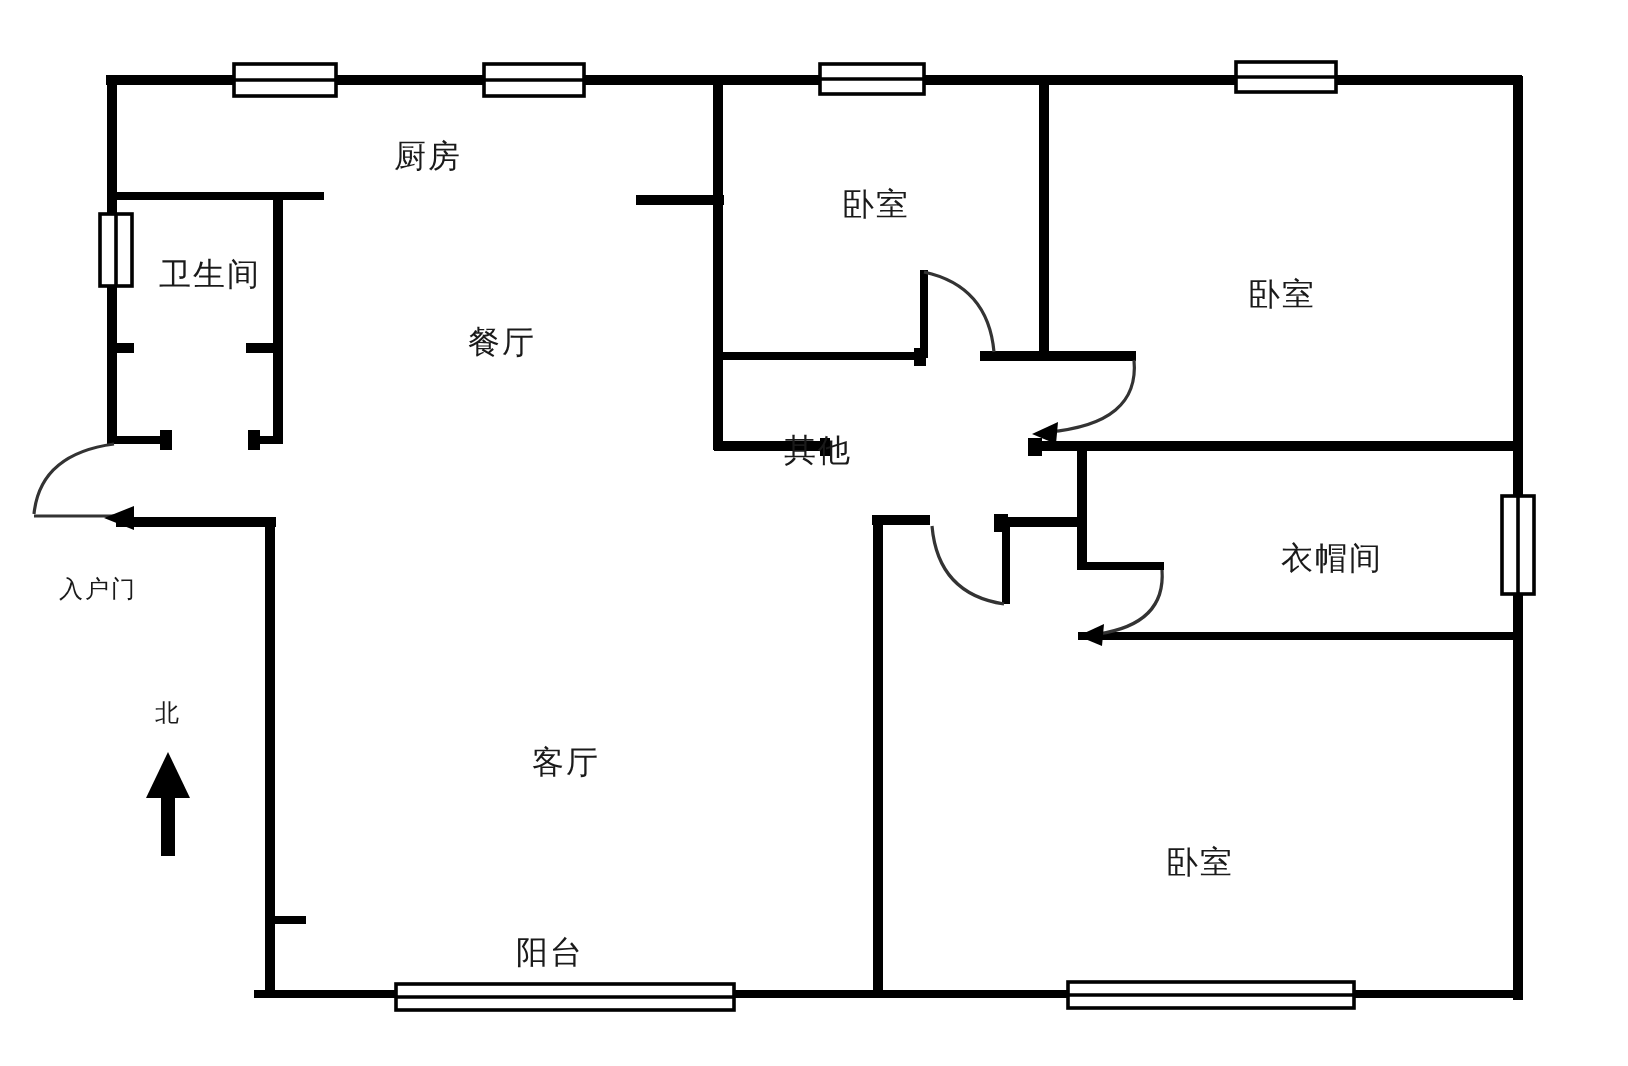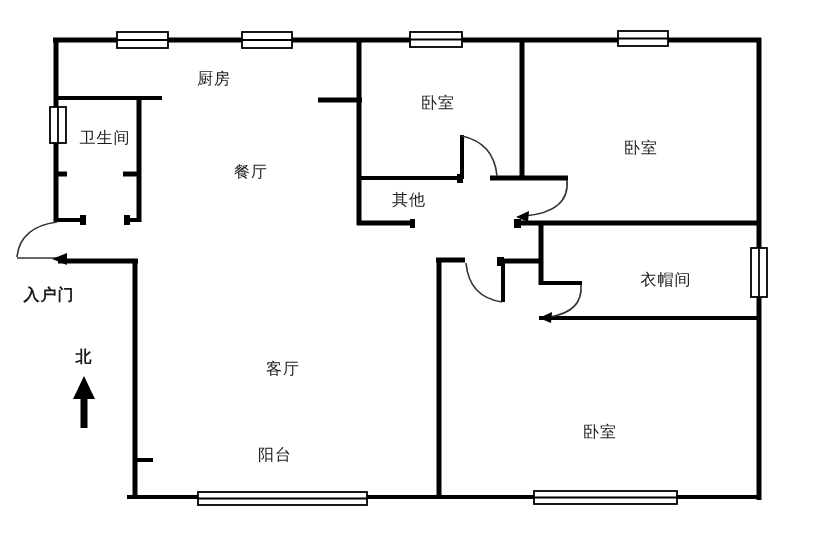--- a/index.html
+++ b/index.html
@@ -14,21 +14,21 @@
   #plan-svg{position:absolute;left:0;top:0;}
   .room-label{
     position:absolute;
     transform:translate(-50%,-50%);
     font-size:16px;
     color:#1a1a1a;
     letter-spacing:1px;
     white-space:nowrap;
     user-select:none;
   }
-  .outside-label{font-size:16px;font-weight:bold;}
+  .outside-label{font-size:12px;}
 </style>
 </head>
 <body>
 
 <div id="stage">
 
   <svg id="plan-svg" width="814" height="533" viewBox="0 0 814 533">
 
     <g stroke="#000" fill="none" stroke-linecap="butt">
 
@@ -135,21 +135,21 @@
       <polygon points="84,376 73,399 95,399" fill="#000"></polygon>
       <line x1="84" y1="397" x2="84" y2="428" stroke="#000" stroke-width="7"></line>
     </g>
   </svg>
 
   <div class="room-label" style="left:214px;top:79px">厨房</div>
   <div class="room-label" style="left:105px;top:138px">卫生间</div>
   <div class="room-label" style="left:251px;top:172px">餐厅</div>
   <div class="room-label" style="left:438px;top:103px">卧室</div>
   <div class="room-label" style="left:641px;top:148px">卧室</div>
-  <div class="room-label" style="left:409px;top:200px">其他</div>
+  <div class="room-label" style="left:409px;top:226px">其他</div>
   <div class="room-label" style="left:666px;top:280px">衣帽间</div>
-  <div class="room-label" style="left:283px;top:369px">客厅</div>
+  <div class="room-label" style="left:283px;top:382px">客厅</div>
   <div class="room-label" style="left:600px;top:432px">卧室</div>
-  <div class="room-label" style="left:275px;top:455px">阳台</div>
+  <div class="room-label" style="left:275px;top:477px">阳台</div>
   <div class="room-label outside-label" style="left:49px;top:295px">入户门</div>
   <div class="room-label outside-label" style="left:84px;top:357px">北</div>
 
 </div>
 
 </body></html>

